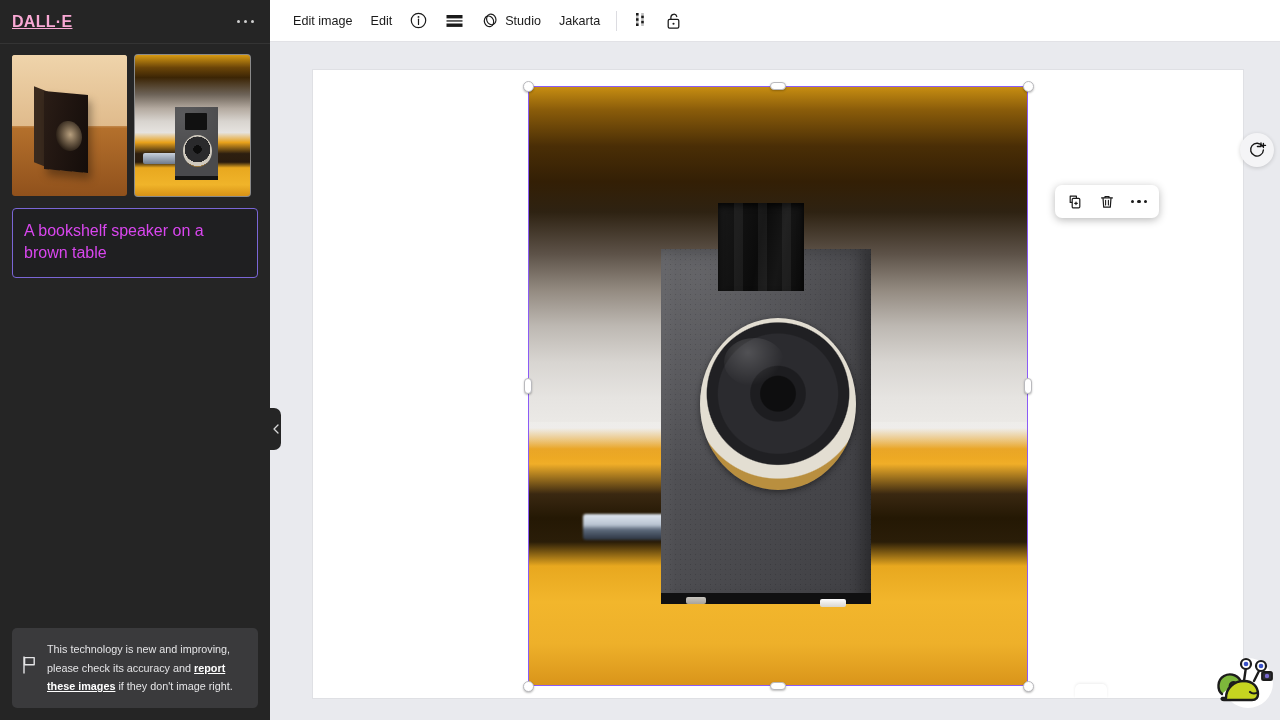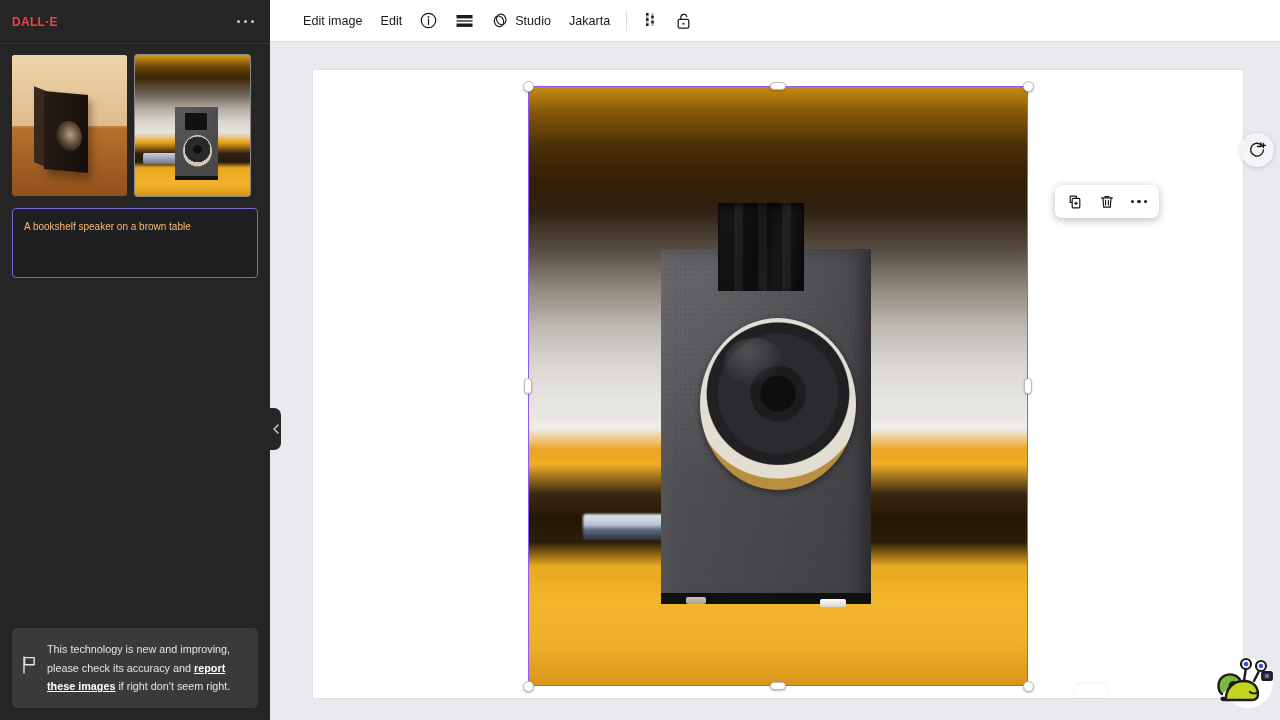--- a/index.html
+++ b/index.html
@@ -13,21 +13,21 @@
 
   
   .sidebar{
     position:absolute;left:0;top:0;width:270px;height:720px;
     background:#252525;color:#fff;
   }
   .sb-header{
     height:44px;display:flex;align-items:center;justify-content:space-between;
     padding:0 14px 0 12px;border-bottom:1px solid #343434;box-sizing:border-box;
   }
-  .sb-title{font-size:12px;font-weight:700;letter-spacing:.3px;color:#ef4444;}
+  .sb-title{font-size:16px;font-weight:700;letter-spacing:.3px;color:#f9a8d4;text-decoration:underline;}
   .dots-btn{display:flex;gap:3.5px;align-items:center;padding:6px 2px;cursor:pointer;}
   .dots-btn i{width:3.5px;height:3.5px;border-radius:50%;background:#cfcfcf;display:block;}
 
   .thumbs{display:flex;gap:8px;padding:11px 12px 0 12px;}
   .thumb{
     position:relative;width:115px;height:141px;border-radius:3px;overflow:hidden;
     cursor:pointer;box-sizing:border-box;
   }
   .thumb.sel{outline:2px solid #8a8a8a;outline-offset:-1px;}
 
@@ -60,21 +60,21 @@
       background:radial-gradient(circle at 50% 45%,#0d0d0d 0 18%,#2a2a2c 19% 56%,#cfc9bd 57% 72%,#9b7535 73% 100%);}
   .t2-foot{position:absolute;left:40px;top:121px;width:43px;height:4px;background:#141414;}
   .t2-dev{position:absolute;left:8px;top:98px;width:36px;height:11px;
       background:linear-gradient(to bottom,#c8d0dc,#6e7a8b);border-radius:2px;}
 
   
   .prompt{
     margin:12px;height:70px;background:#1f1f21;border:1px solid #7a66d6;border-radius:4px;
     padding:11px 11px;box-sizing:border-box;cursor:text;
   }
-  .prompt-text{font-size:10px;color:#fdba74;line-height:1.35;}
+  .prompt-text{font-size:16px;color:#d946ef;line-height:1.35;}
 
   
   .notice{
     position:absolute;left:12px;bottom:12px;width:246px;
     background:#3a3a3c;border-radius:5px;padding:12px 12px 12px 10px;
     box-sizing:border-box;display:flex;gap:10px;align-items:flex-start;
   }
   .flag-icon{flex:0 0 auto;margin-top:16px;}
   .notice-text{font-size:10.8px;line-height:1.72;color:#e4e4e6;}
   .notice-text a{color:#fff;text-decoration:underline;font-weight:700;cursor:pointer;}
@@ -84,21 +84,21 @@
     position:absolute;left:270px;top:408px;width:11px;height:42px;
     background:#252525;border-radius:0 7px 7px 0;display:flex;align-items:center;
     justify-content:center;cursor:pointer;z-index:6;
   }
   .collapse svg{display:block;}
 
   
   .toolbar{
     position:absolute;left:270px;top:0;right:0;height:42px;background:#fff;
     border-bottom:1px solid #e2e2e6;display:flex;align-items:center;
-    padding-left:24px;box-sizing:border-box;gap:0;
+    padding-left:14px;box-sizing:border-box;gap:0;
   }
   .tb-item{
     display:flex;align-items:center;gap:6px;height:30px;padding:0 9px;border-radius:4px;
     font-size:12.6px;color:#1a1a1a;cursor:pointer;white-space:nowrap;
   }
   .tb-sep{width:1px;height:20px;background:#dcdce1;margin:0 7px;}
 
   
   .workspace{position:absolute;left:270px;top:42px;right:0;bottom:0;background:#e9eaee;overflow:hidden;}
   .slide{
@@ -252,21 +252,21 @@
     </div>
 
     <div class="notice">
       <span class="flag-icon">
         <svg width="15" height="18" viewBox="0 0 15 18" fill="none">
           <path d="M2 17V1" stroke="#e4e4e6" stroke-width="1.4" stroke-linecap="round"></path>
           <path d="M2.6 1.6h9.6v7.2H2.6z" stroke="#e4e4e6" stroke-width="1.4" stroke-linejoin="round"></path>
         </svg>
       </span>
       <div class="notice-text">
-        <span>This technology is new and improving, please check its accuracy and </span><a>report these images</a><span> if right don't seem right.</span>
+        <span>This technology is new and improving, please check its accuracy and </span><a>report these images</a><span> if they don't image right.</span>
       </div>
     </div>
   </div>
 
   <div class="collapse">
     <svg width="6" height="10" viewBox="0 0 6 10">
       <path d="M5 1L1 5l4 4" stroke="#d8d8d8" stroke-width="1.3" fill="none" stroke-linecap="round" stroke-linejoin="round"></path>
     </svg>
   </div>
 

